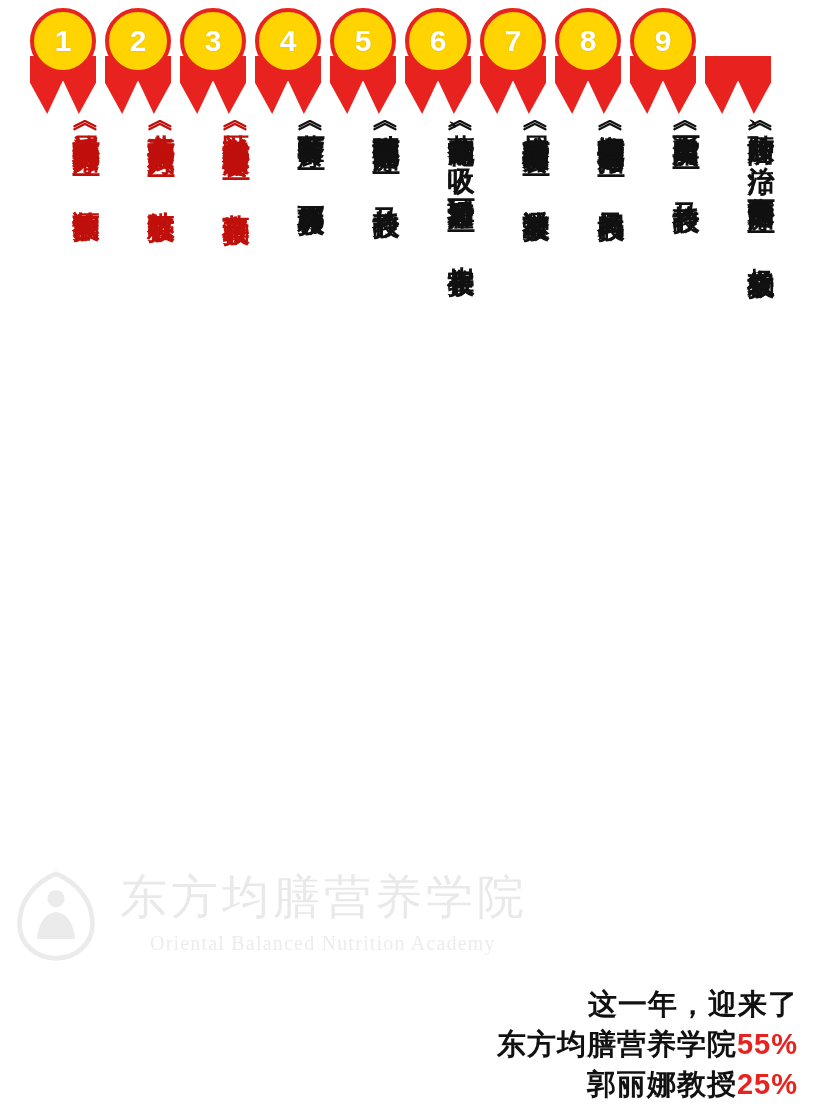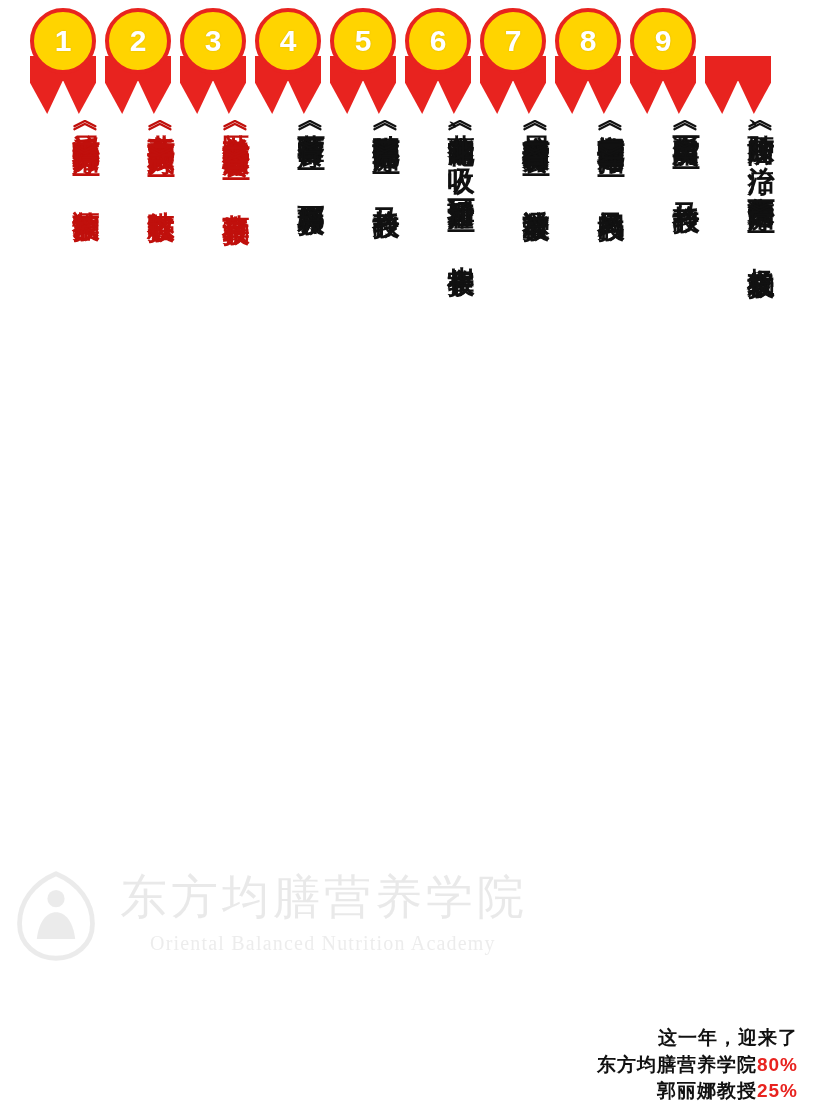--- a/index.html
+++ b/index.html
@@ -140,21 +140,21 @@
     font-family: "Liberation Serif", serif;
     white-space: nowrap;
   }
 
   
   .footer {
     position: absolute;
     right: 16px;
     bottom: 10px;
     text-align: right;
-    font-size: 19px;
+    font-size: 29px;
     line-height: 1.38;
     font-weight: bold;
     color: #111111;
     letter-spacing: 1px;
   }
   .footer .hl { color: #e8231f; }
   .footer .row { white-space: nowrap; }
 </style>
 </head>
 <body>
@@ -242,18 +242,18 @@
   </svg>
   <div class="wm-cn">东方均膳营养学院</div>
   <div class="wm-en">Oriental Balanced Nutrition Academy</div>
 </div>
 
 <div class="footer">
   <div class="row">
     <span>这一年，迎来了</span>
   </div>
   <div class="row">
-    <span>东方均膳营养学院</span><span class="hl">80%</span>
+    <span>东方均膳营养学院</span><span class="hl">55%</span>
   </div>
   <div class="row">
     <span>郭丽娜教授</span><span class="hl">25%</span>
   </div>
 </div>
 
 </body></html>

